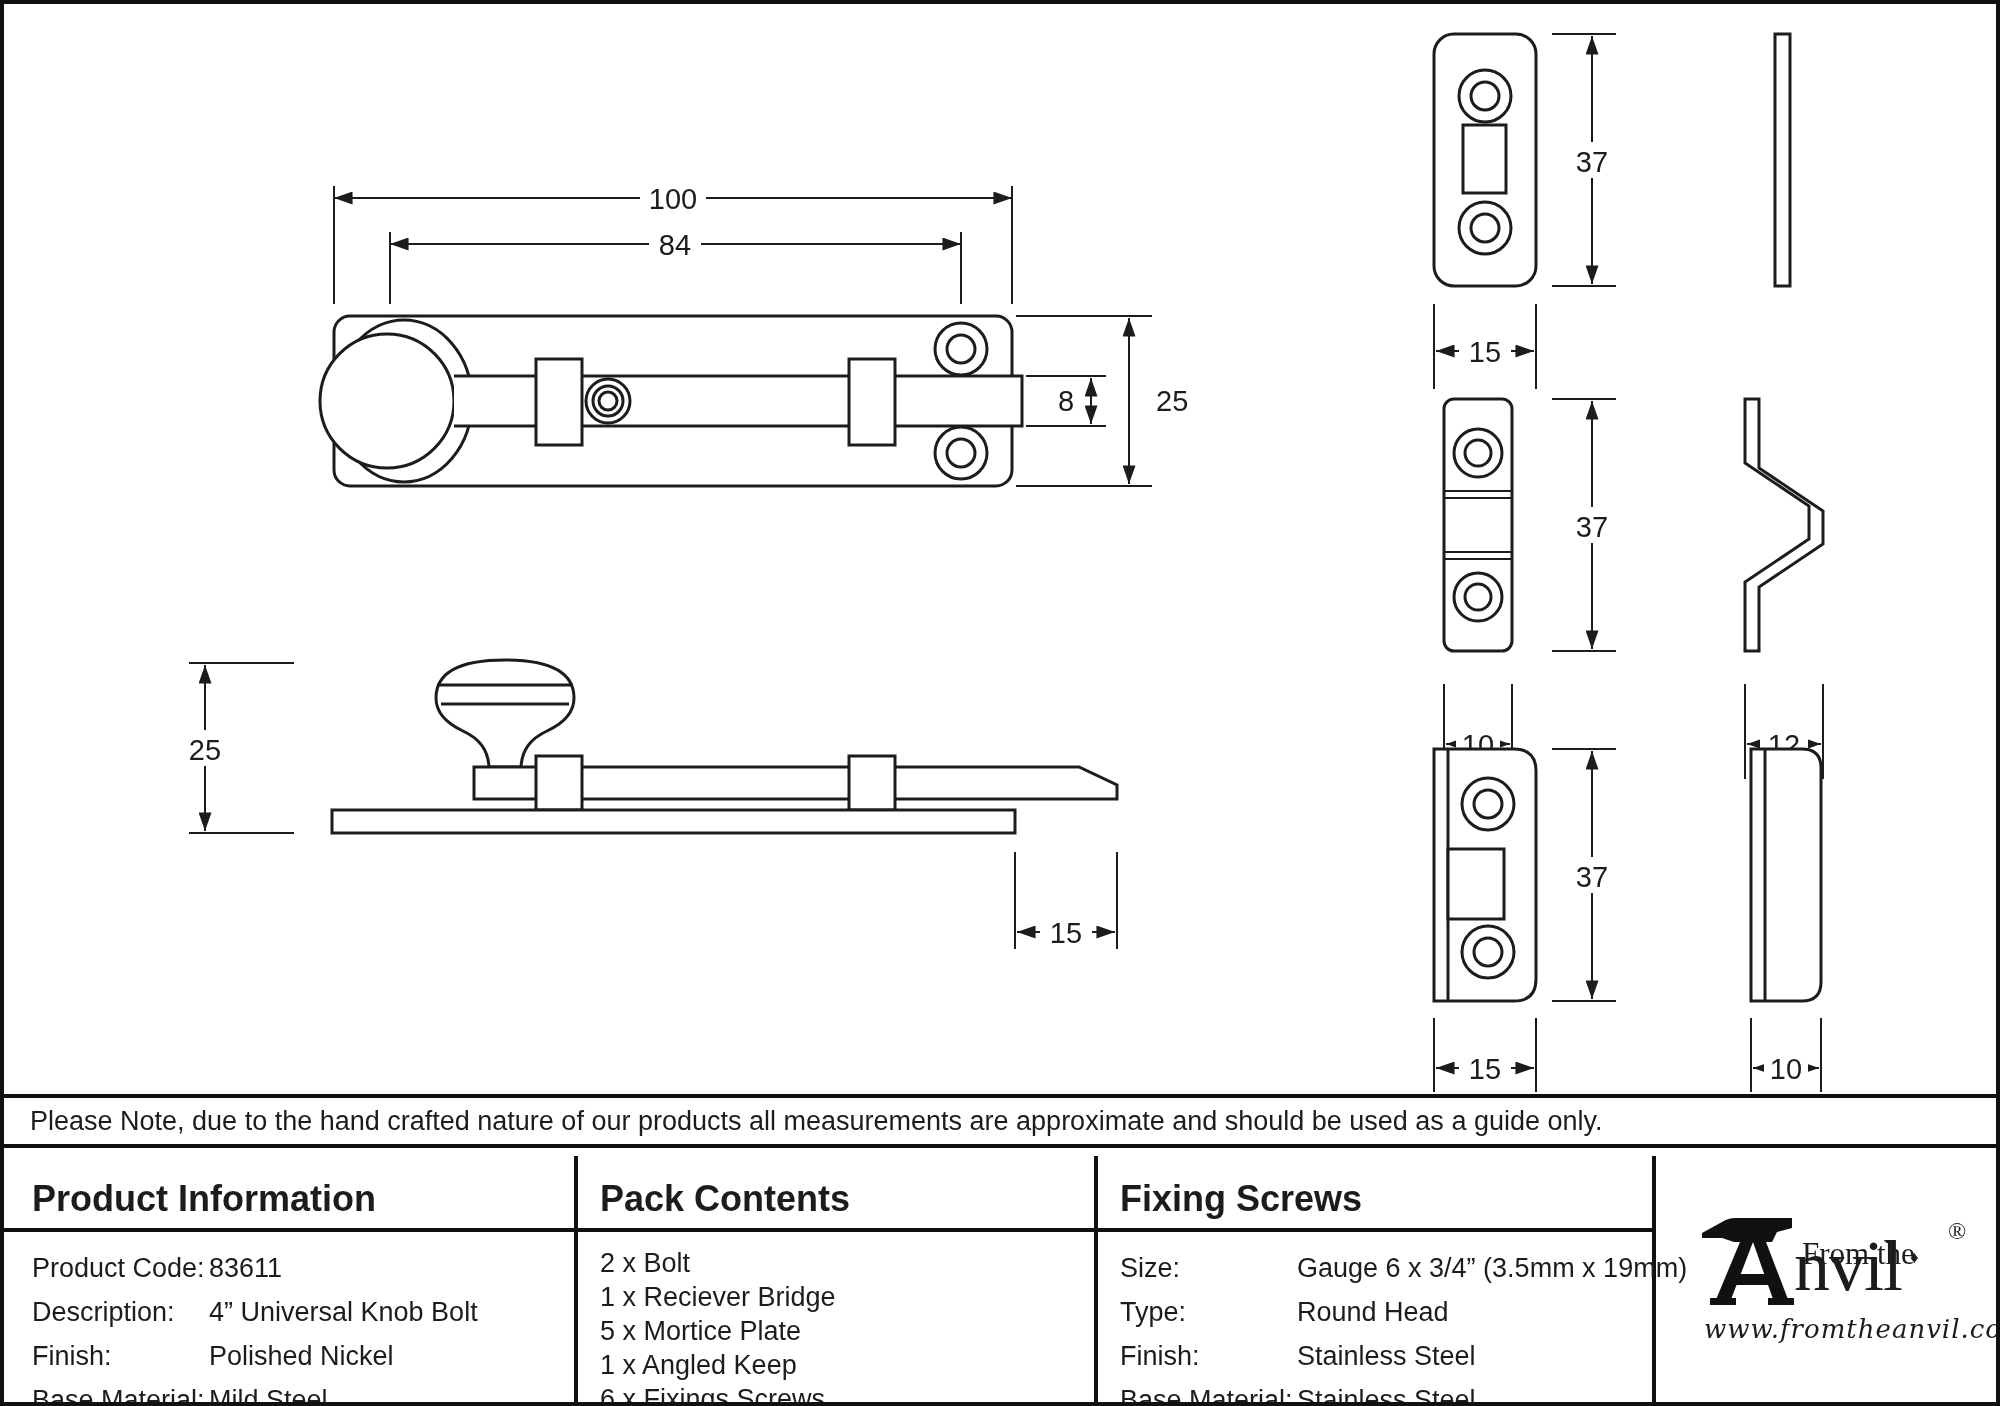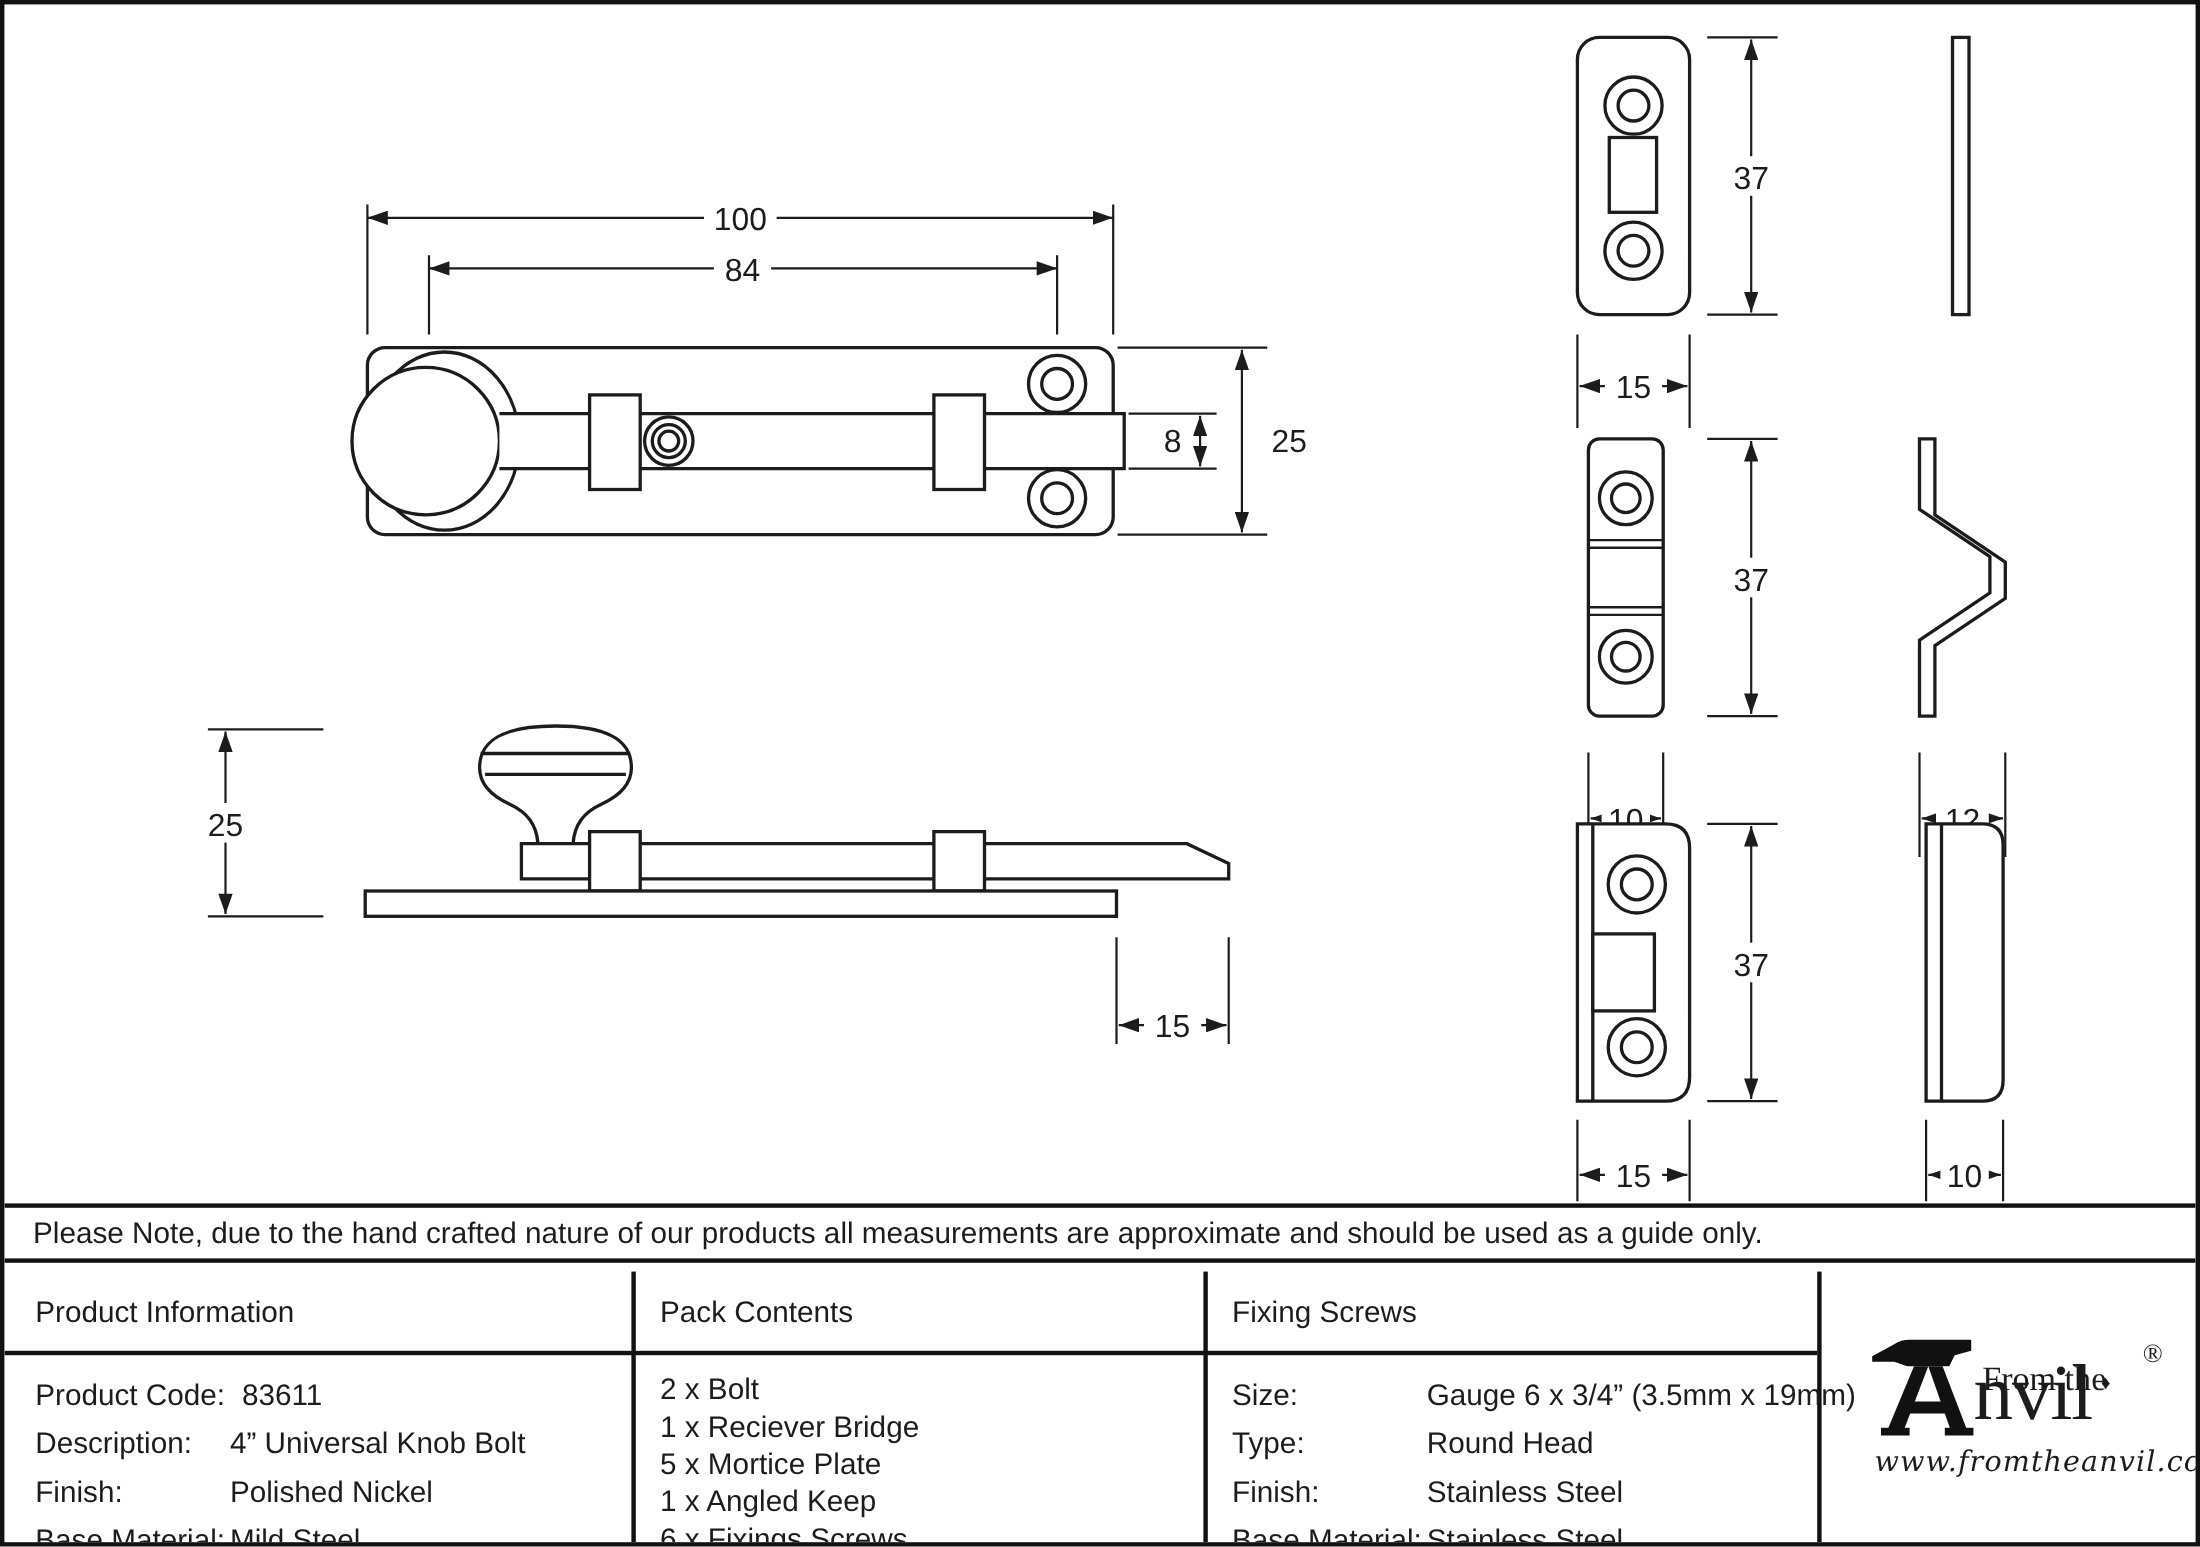--- a/index.html
+++ b/index.html
@@ -24,21 +24,21 @@
 
   .note-bar{
     position:absolute;left:0;top:1090px;width:1992px;height:54px;
     border-top:4px solid #111;border-bottom:4px solid #111;
     display:flex;align-items:center;
     font-size:27px;padding-left:26px;box-sizing:border-box;
   }
   .spec-table{position:absolute;left:0;top:1152px;width:1992px;height:246px;}
   .col-div{position:absolute;top:0;width:4px;height:246px;background:#111;}
   .hdr-underline{position:absolute;left:0;top:72px;width:1648px;height:4px;background:#111;}
-  .hdr{position:absolute;top:22px;font-size:27px;}
+  .hdr{position:absolute;top:22px;font-size:36px;font-weight:bold;}
   .cell-line{position:absolute;font-size:27px;white-space:nowrap;}
 
   .logo{position:absolute;left:1648px;top:0;width:304px;height:246px;}
   .logo .fromthe{position:absolute;left:150px;top:80px;font-family:"Liberation Serif",serif;font-size:31px;}
   .logo .diamond{position:absolute;left:258px;top:92px;font-size:17px;}
   .logo .nvil{position:absolute;left:142px;top:74px;font-family:"Liberation Serif",serif;font-size:72px;line-height:1;letter-spacing:-1px;}
   .logo .reg{position:absolute;left:296px;top:62px;font-family:"Liberation Serif",serif;font-size:24px;}
   .logo .url{position:absolute;left:52px;top:158px;width:270px;text-align:center;
     font-family:"DejaVu Serif",serif;font-style:italic;font-size:26px;letter-spacing:1px;}
   .logo svg{left:48px;top:60px;}
@@ -194,21 +194,21 @@
     <div class="col-div" style="left:1090px"></div>
     <div class="col-div" style="left:1648px"></div>
     <div class="hdr-underline"></div>
 
     <div class="hdr" style="left:28px">Product Information</div>
     <div class="hdr" style="left:596px">Pack Contents</div>
     <div class="hdr" style="left:1116px">Fixing Screws</div>
 
     <div>
       <span class="cell-line" style="left:28px;top:97px">Product Code:</span>
-      <span class="cell-line" style="left:216px;top:97px">83611</span>
+      <span class="cell-line" style="left:205px;top:97px">83611</span>
       <span class="cell-line" style="left:28px;top:141px">Description:</span>
       <span class="cell-line" style="left:205px;top:141px">4” Universal Knob Bolt</span>
       <span class="cell-line" style="left:28px;top:185px">Finish:</span>
       <span class="cell-line" style="left:205px;top:185px">Polished Nickel</span>
       <span class="cell-line" style="left:28px;top:229px">Base Material:</span>
       <span class="cell-line" style="left:205px;top:229px">Mild Steel</span>
     </div>
 
     <div>
       <span class="cell-line" style="left:596px;top:92px">2 x Bolt</span>

